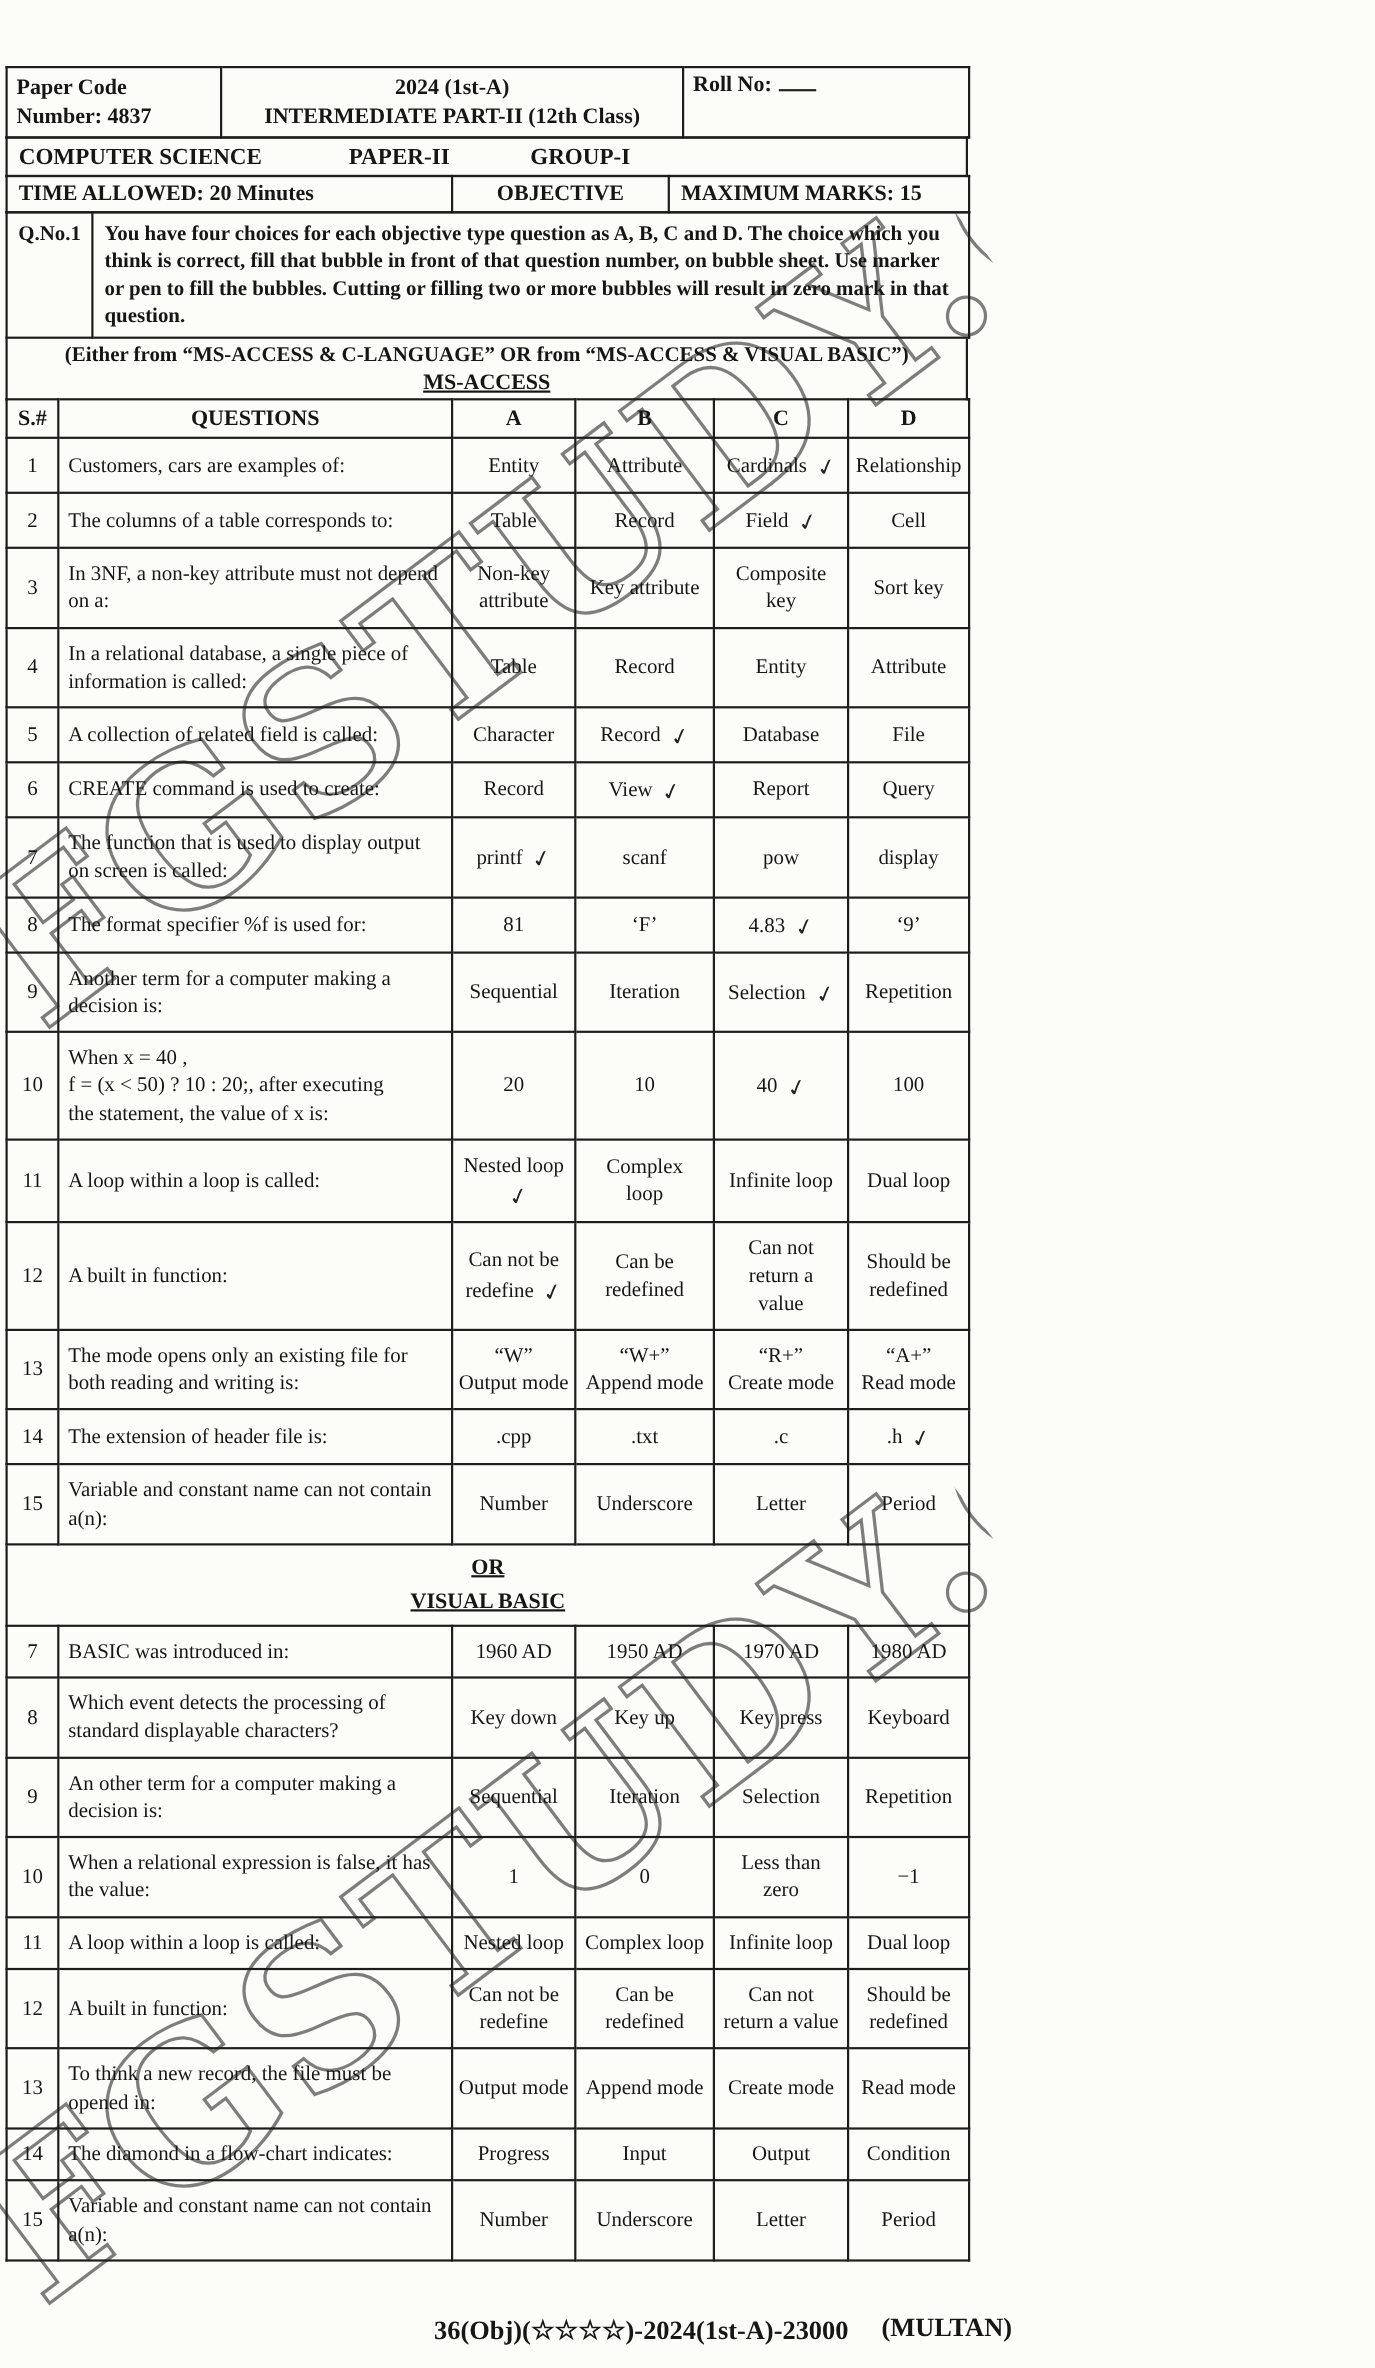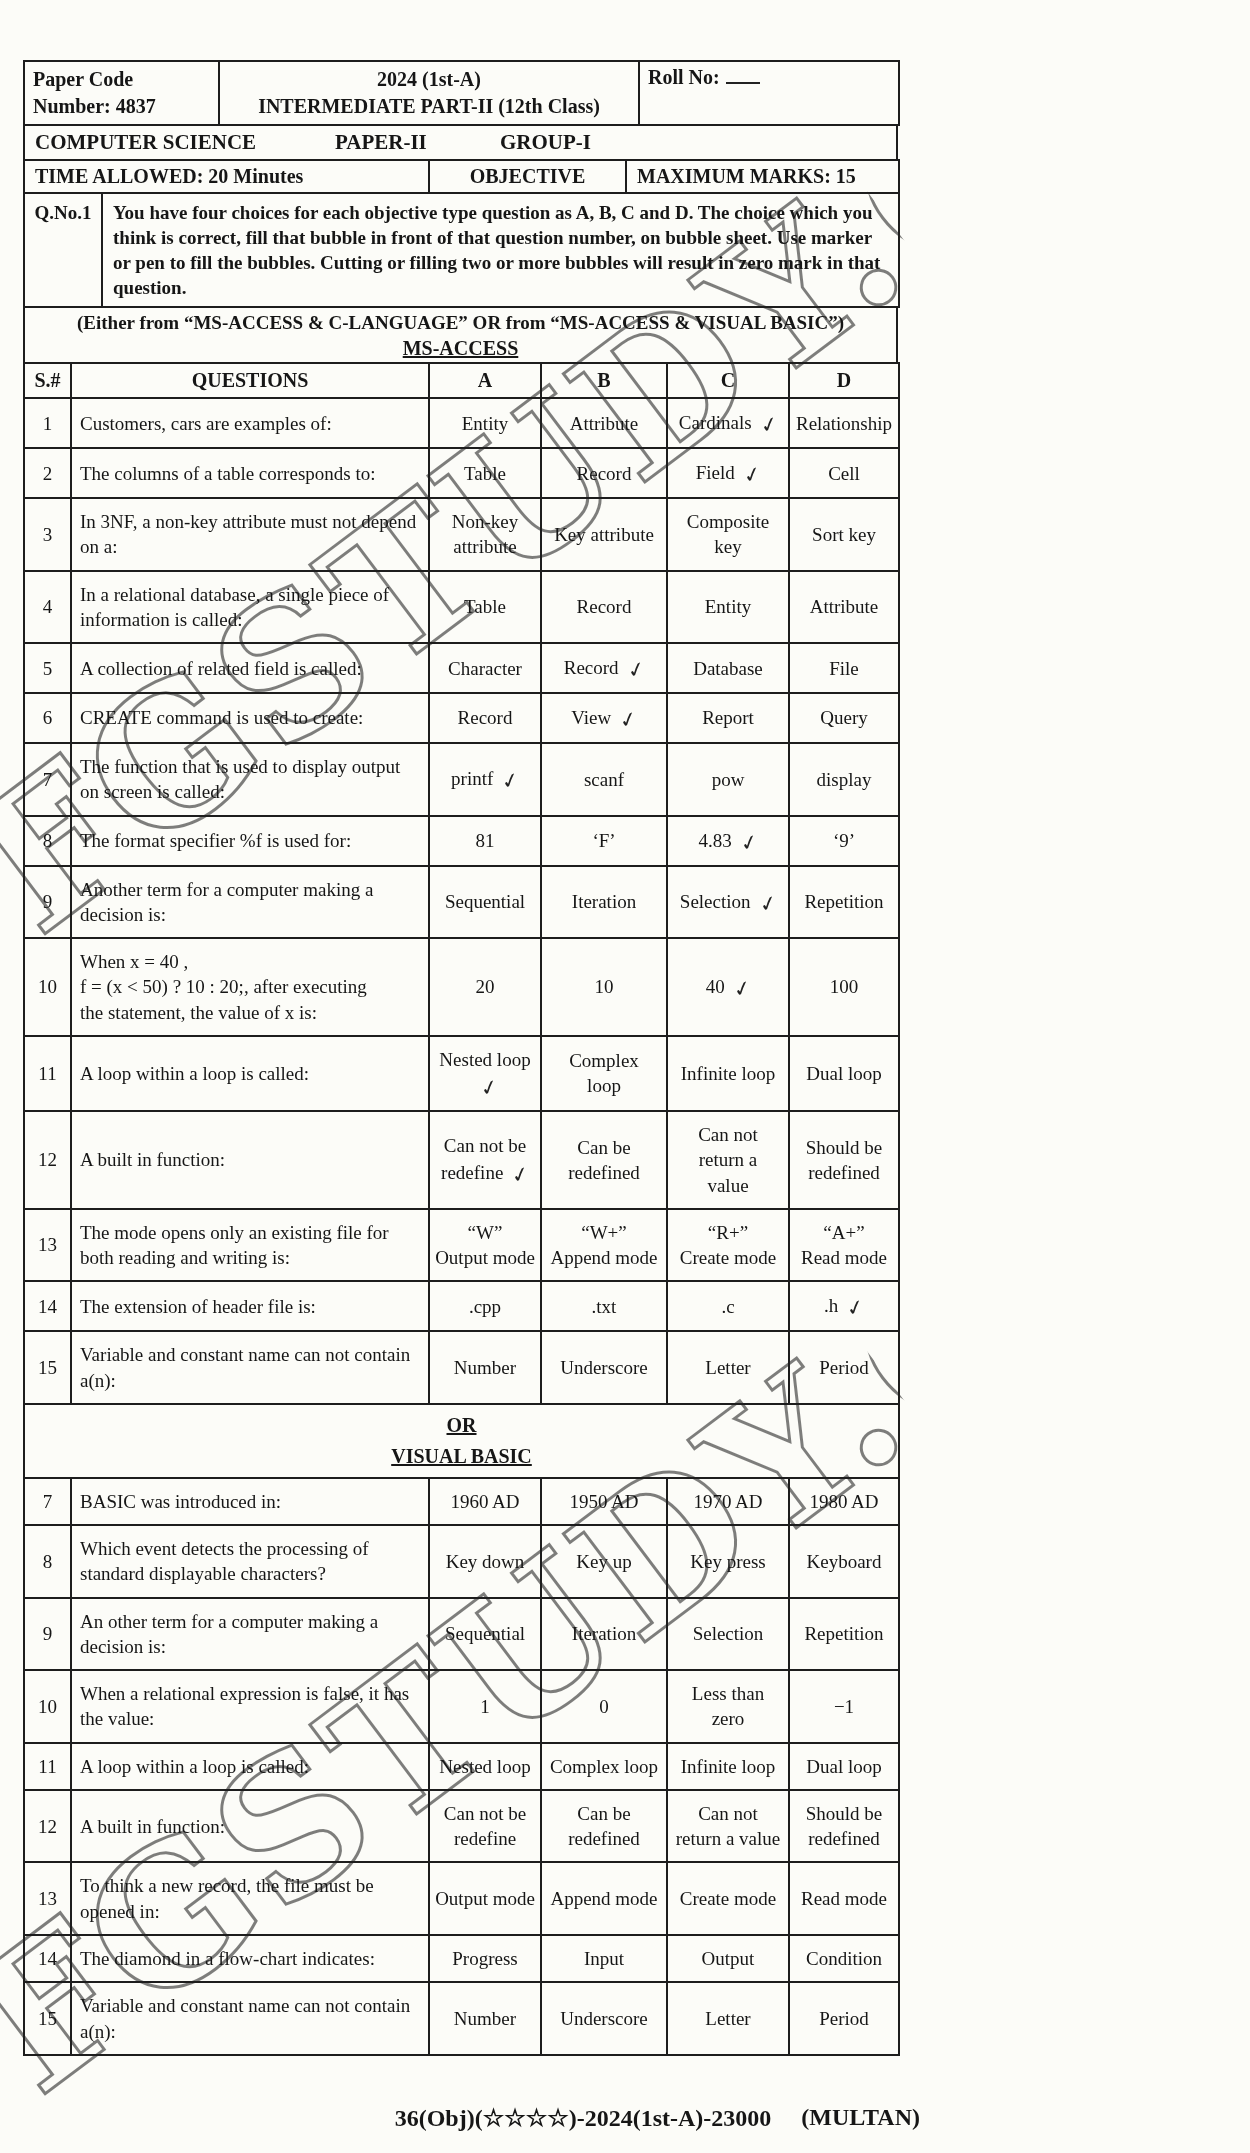--- a/index.html
+++ b/index.html
@@ -2,21 +2,21 @@
 <html><head>
 <meta charset="utf-8">
 <style>
   * { box-sizing: border-box; margin: 0; padding: 0; }
   body { background: #ffffff; }
   .page {
     position: relative; width: 1250px; height: 2153px; overflow: hidden;
     background: #fcfcf8; color: #161616;
     font-family: "Liberation Serif", serif;
   }
-  .doc { position: absolute; left: 23px; top: 60px; width: 875px; }
+  .doc { position: absolute; left: 5px; top: 60px; width: 875px; }
   table { border-collapse: collapse; table-layout: fixed; width: 875px; background: transparent; }
   td, th { border: 2px solid #1d1d1d; vertical-align: middle; }
   .doc table + table, .doc .either + table { margin-top: -2px; }
 
   
   .t1 td { padding: 4px 8px; font-weight: bold; font-size: 20px; }
   .hdr-left div { line-height: 1.35; }
   .hdr-mid { text-align: center; }
   .hdr-mid div { line-height: 1.35; }
   .hdr-right { vertical-align: top; }

